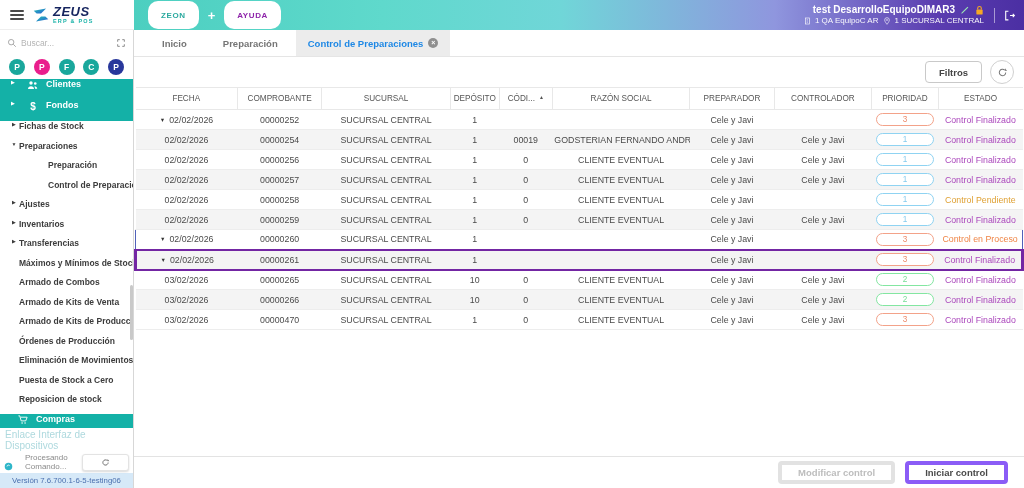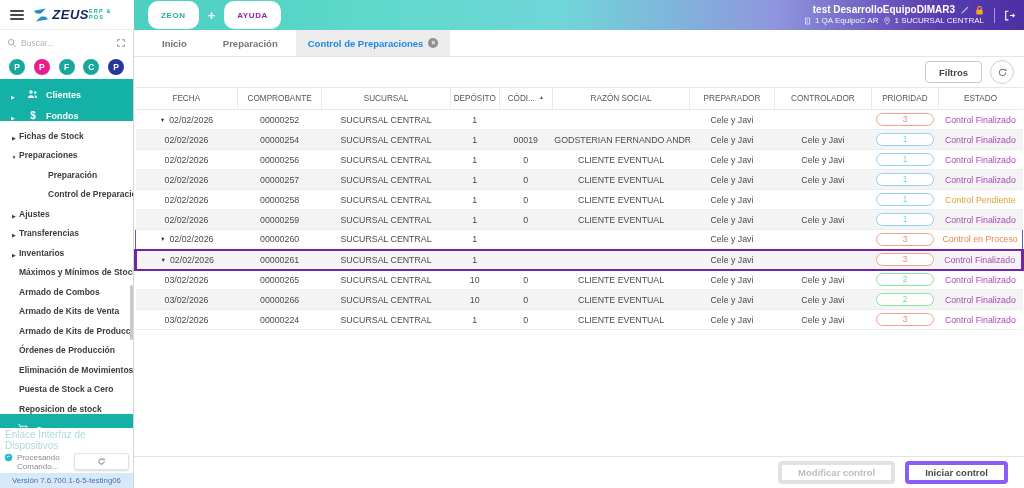--- a/index.html
+++ b/index.html
@@ -6,21 +6,21 @@
   html,body { width:1024px; height:488px; overflow:hidden; }
   body { font-family:"Liberation Sans","DejaVu Sans",sans-serif; background:#fff; color:#444; }
   .app { width:1024px; height:488px; display:flex; flex-direction:column; }
 
   
   .topbar { height:30px; display:flex; flex:0 0 30px; }
   .topbar-left { width:134px; background:#fff; display:flex; align-items:center; padding:0 6px; border-bottom:1px solid #eee; }
   .hamburger { width:14px; height:10px; display:flex; flex-direction:column; justify-content:space-between; cursor:pointer; margin:0 8px 0 4px; }
   .hamburger i { display:block; height:2px; background:#4a4a4a; border-radius:1px; }
   .logo { display:flex; align-items:center; gap:3px; }
-  .logo-text { display:flex; flex-direction:row; line-height:1; }
+  .logo-text { display:flex; flex-direction:column; line-height:1; }
   .logo-brand { font-size:13px; font-weight:bold; font-style:italic; color:#16255f; letter-spacing:.5px; }
   .logo-sub { font-size:5.5px; font-weight:bold; color:#18b2a8; letter-spacing:1.2px; margin-top:1px; }
   .topbar-main { flex:1; display:flex; align-items:center; padding:0 8px 0 14px;
     background:linear-gradient(90deg,#4ccfc0 0%,#5fd9cc 28%,#70d6d8 48%,#8f96de 72%,#5b3db0 90%,#4b2fa3 100%); }
   .pill-btn { background:#fff; border:none; border-radius:10px; height:28px; padding:0 13px; font-size:8px; font-weight:bold; letter-spacing:.6px; cursor:pointer; font-family:inherit; }
   .pill-btn.zeon { color:#2aa99e; }
   .pill-btn.ayuda { color:#8e24aa; }
   .plus-btn { color:#fff; font-size:13px; font-weight:bold; margin:0 9px; cursor:pointer; line-height:1; }
   .tb-spacer { flex:1; }
   .userblock { display:flex; flex-direction:column; align-items:flex-end; color:#fff; line-height:1.25; }
@@ -34,30 +34,30 @@
   .layout { flex:1; display:flex; min-height:0; }
 
   
   .sidebar { width:134px; flex:0 0 134px; border-right:1px solid #d7d7d7; display:flex; flex-direction:column; position:relative; background:#fff; }
   .searchrow { height:25px; display:flex; align-items:center; padding:0 7px; gap:4px; }
   .searchrow input { border:none; outline:none; flex:1; width:60px; font-size:8.5px; font-family:inherit; color:#666; }
   .searchrow input::placeholder { color:#b5b5b5; }
   .favorites { height:24px; display:flex; align-items:center; justify-content:space-between; padding:0 9px; }
   .fav { width:16px; height:16px; border-radius:50%; color:#fff; font-size:8.5px; font-weight:bold; display:flex; align-items:center; justify-content:center; cursor:pointer; }
   .menu { flex:1; overflow:hidden; }
-  .mi { display:flex; align-items:flex-end; cursor:pointer; white-space:nowrap; }
+  .mi { display:flex; align-items:flex-start; cursor:pointer; white-space:nowrap; }
   .mi-arrow { flex:0 0 10px; font-size:5px; text-align:center; }
   .mi-root { height:21px; background:#14b1a7; color:#fff; font-size:9px; font-weight:bold; padding-left:8px; }
   .mi-root .mi-icon { width:12px; height:12px; margin:0 7px 0 9px; display:flex; align-items:center; justify-content:center; font-size:10px; font-weight:bold; }
   .mi-l1 { height:19.5px; color:#3c3c3c; font-size:8.5px; font-weight:600; padding-left:9px; }
   .mi-l2 { height:19.5px; color:#3c3c3c; font-size:8.5px; font-weight:600; padding-left:38px; }
   .scroll-thumb { position:absolute; right:0; top:255px; width:3px; height:55px; background:#c9c9c9; border-radius:2px; }
   .sidebar-status { flex:0 0 auto; }
   .enlace { font-size:10px; color:#aed9de; padding:1px 5px; }
-  .procesando { display:flex; align-items:flex-start; gap:4px; padding:1px 4px 2px; }
+  .procesando { display:flex; align-items:flex-end; gap:12px; padding:1px 4px 2px; }
   .procesando span { font-size:8px; color:#8a8a8a; flex:1; }
   .mini-refresh { width:17px; height:17px; background:#fff; border:1px solid #e3e3e3; border-radius:3px; box-shadow:0 1px 2px rgba(0,0,0,.15); display:flex; align-items:center; justify-content:center; cursor:pointer; }
   .version { height:15px; background:#d6e9f8; color:#4a6fae; font-size:7.8px; text-align:center; line-height:15px; }
 
   
   .main { flex:1; display:flex; flex-direction:column; min-width:0; }
   .tabs { height:27px; flex:0 0 27px; display:flex; align-items:stretch; border-bottom:1px solid #e5e5e5; padding-left:10px; }
   .tab { display:flex; align-items:center; gap:5px; padding:0 18px; font-size:9.5px; font-weight:600; color:#757575; cursor:pointer; }
   .tab.active { background:#ececec; color:#1e88e5; padding:0 12px; }
   .tab-close { width:10px; height:10px; border-radius:50%; background:#8f8f8f; color:#fff; font-size:7px; line-height:10px; text-align:center; cursor:pointer; }
@@ -220,25 +220,25 @@
           <div class="mi mi-l2">
             <span class="mi-arrow"></span>
             <span>Control de Preparaciones</span>
           </div>
           <div class="mi mi-l1">
             <span class="mi-arrow">▶</span>
             <span>Ajustes</span>
           </div>
           <div class="mi mi-l1">
             <span class="mi-arrow">▶</span>
+            <span>Inventarios</span>
+          </div>
+          <div class="mi mi-l1">
+            <span class="mi-arrow">▶</span>
             <span>Transferencias</span>
-          </div>
-          <div class="mi mi-l1">
-            <span class="mi-arrow">▶</span>
-            <span>Inventarios</span>
           </div>
           <div class="mi mi-l1">
             <span class="mi-arrow"></span>
             <span>Máximos y Mínimos de Stock</span>
           </div>
           <div class="mi mi-l1">
             <span class="mi-arrow"></span>
             <span>Armado de Combos</span>
           </div>
           <div class="mi mi-l1">
@@ -463,21 +463,21 @@
               <td>10</td>
               <td>0</td>
               <td>CLIENTE EVENTUAL</td>
               <td>Cele y Javi</td>
               <td>Cele y Javi</td>
               <td><span class="pill p2">2</span></td>
               <td><span class="est-finalizado">Control Finalizado</span></td>
             </tr>
             <tr>
               <td><span>03/02/2026</span></td>
-              <td>00000224</td>
+              <td>00000470</td>
               <td>SUCURSAL CENTRAL</td>
               <td>1</td>
               <td>0</td>
               <td>CLIENTE EVENTUAL</td>
               <td>Cele y Javi</td>
               <td>Cele y Javi</td>
               <td><span class="pill p3">3</span></td>
               <td><span class="est-finalizado">Control Finalizado</span></td>
             </tr>
           </tbody>

